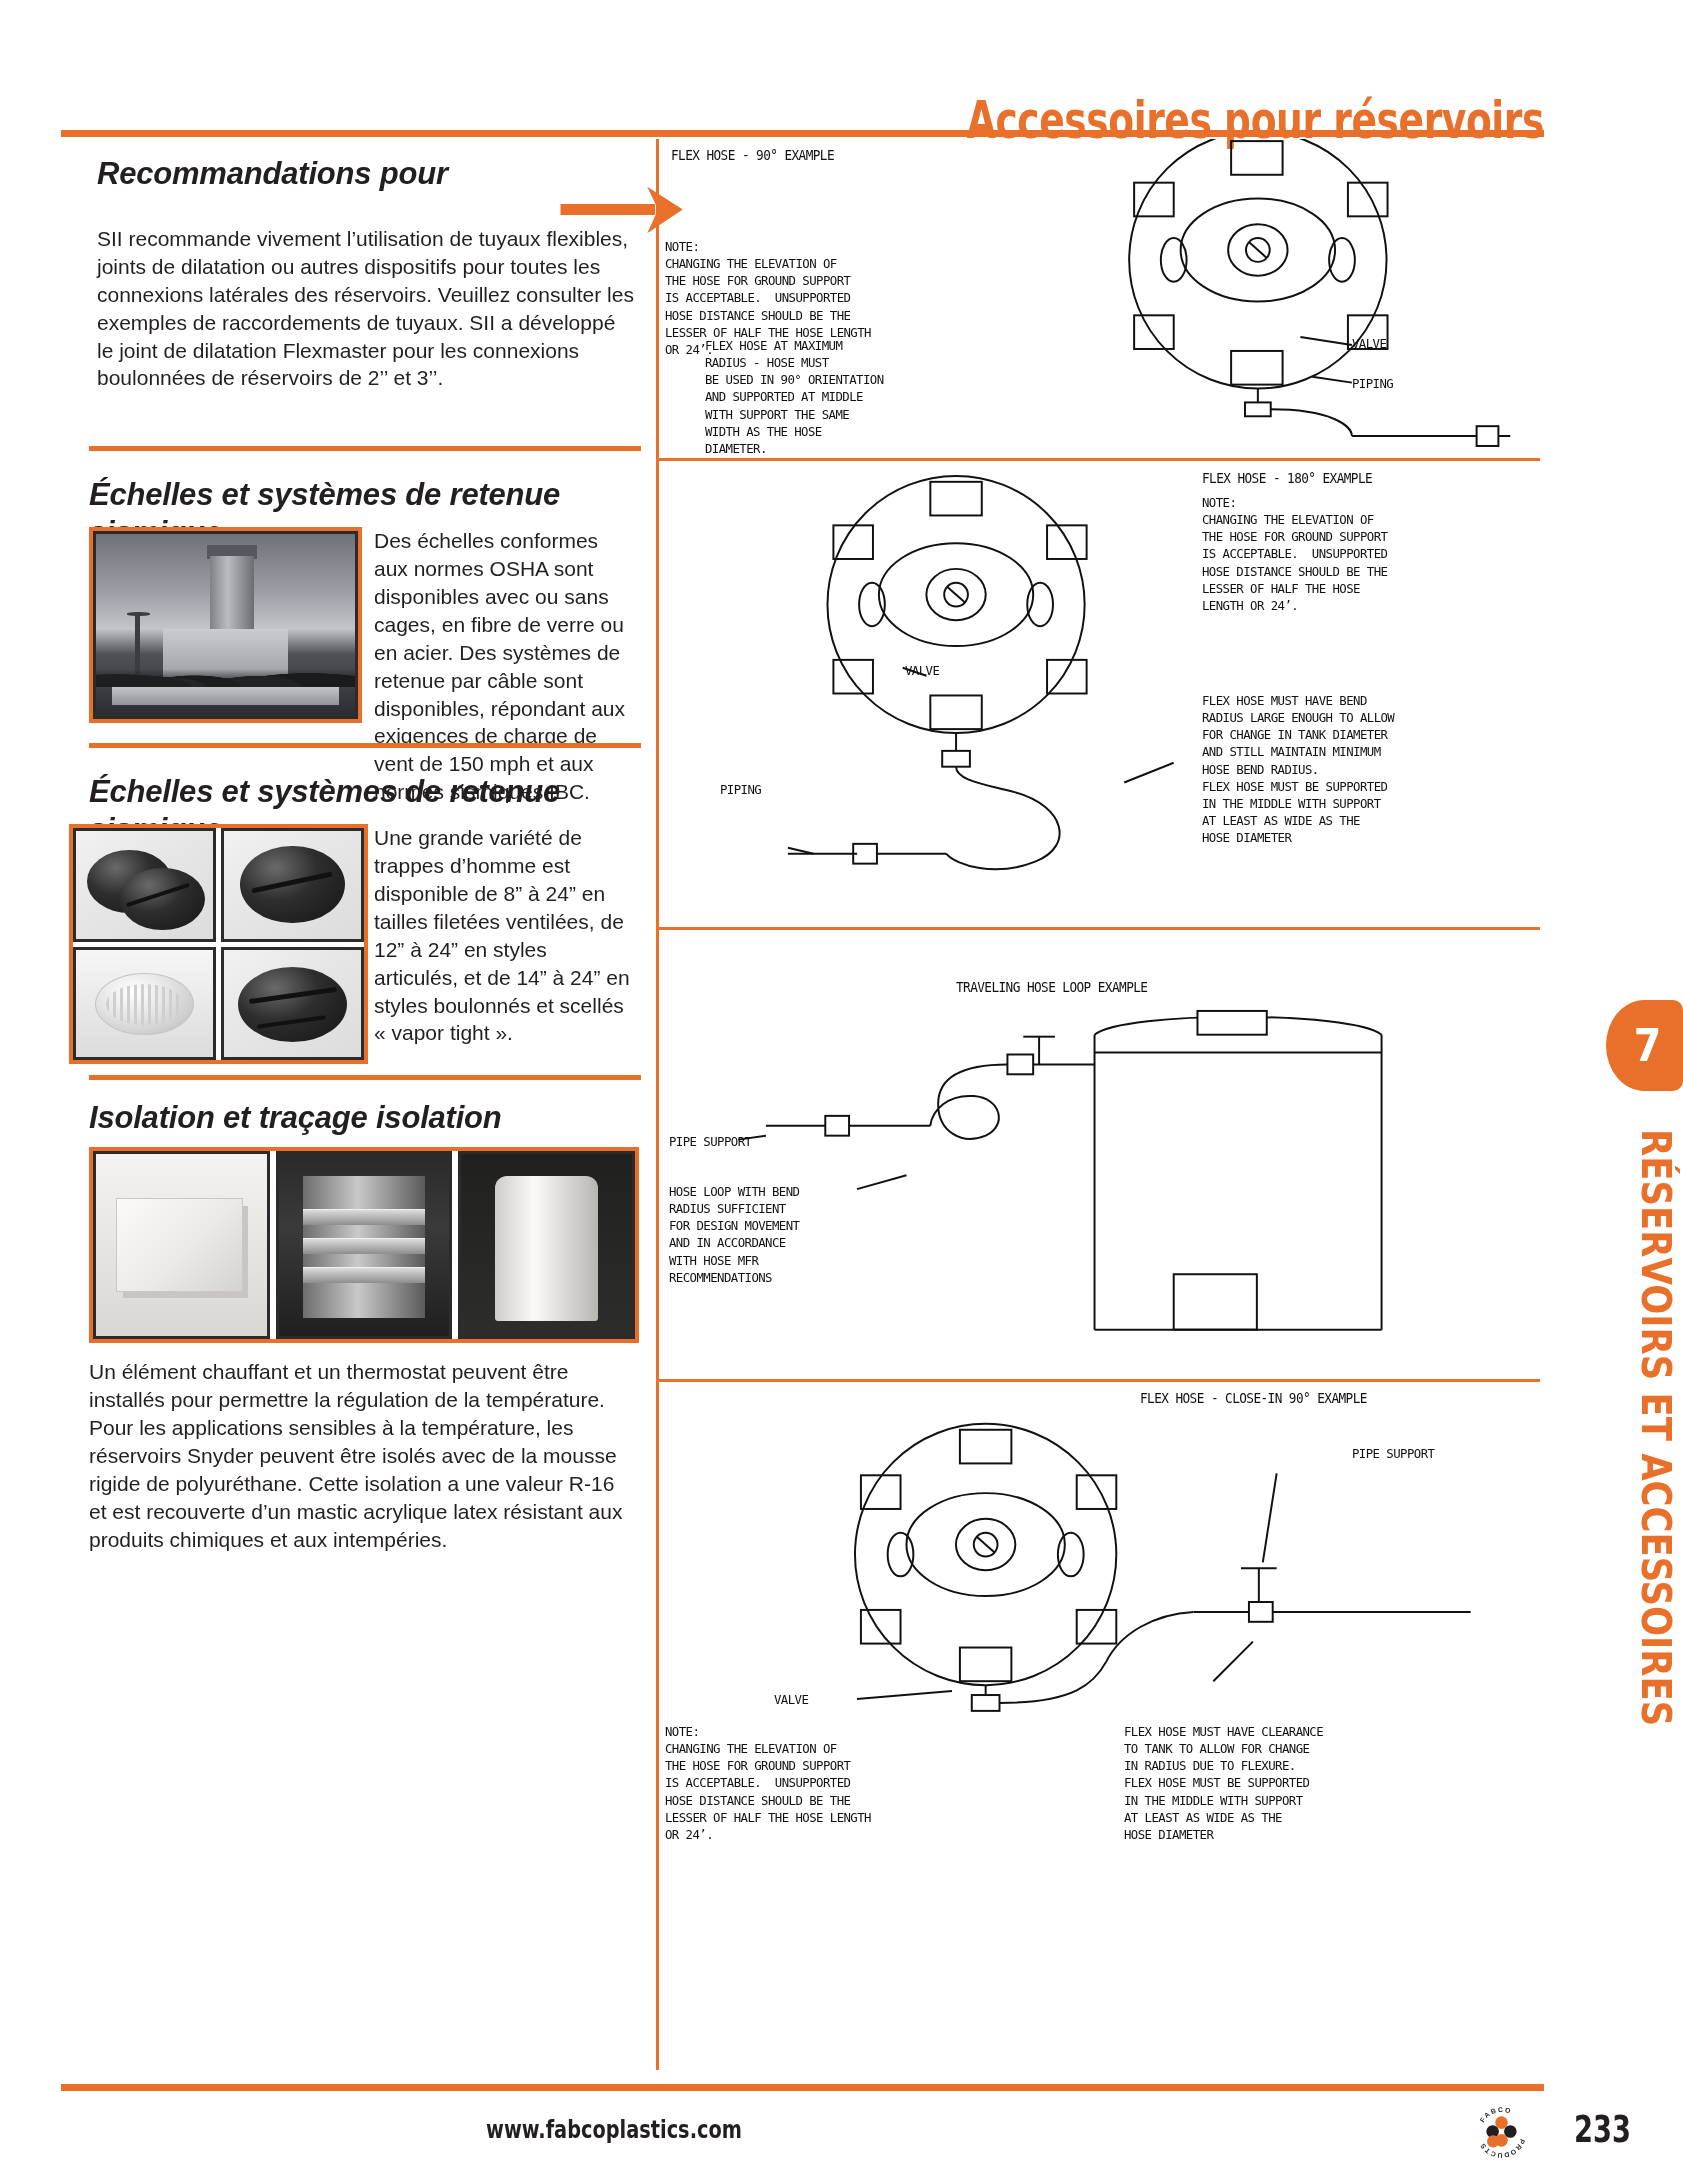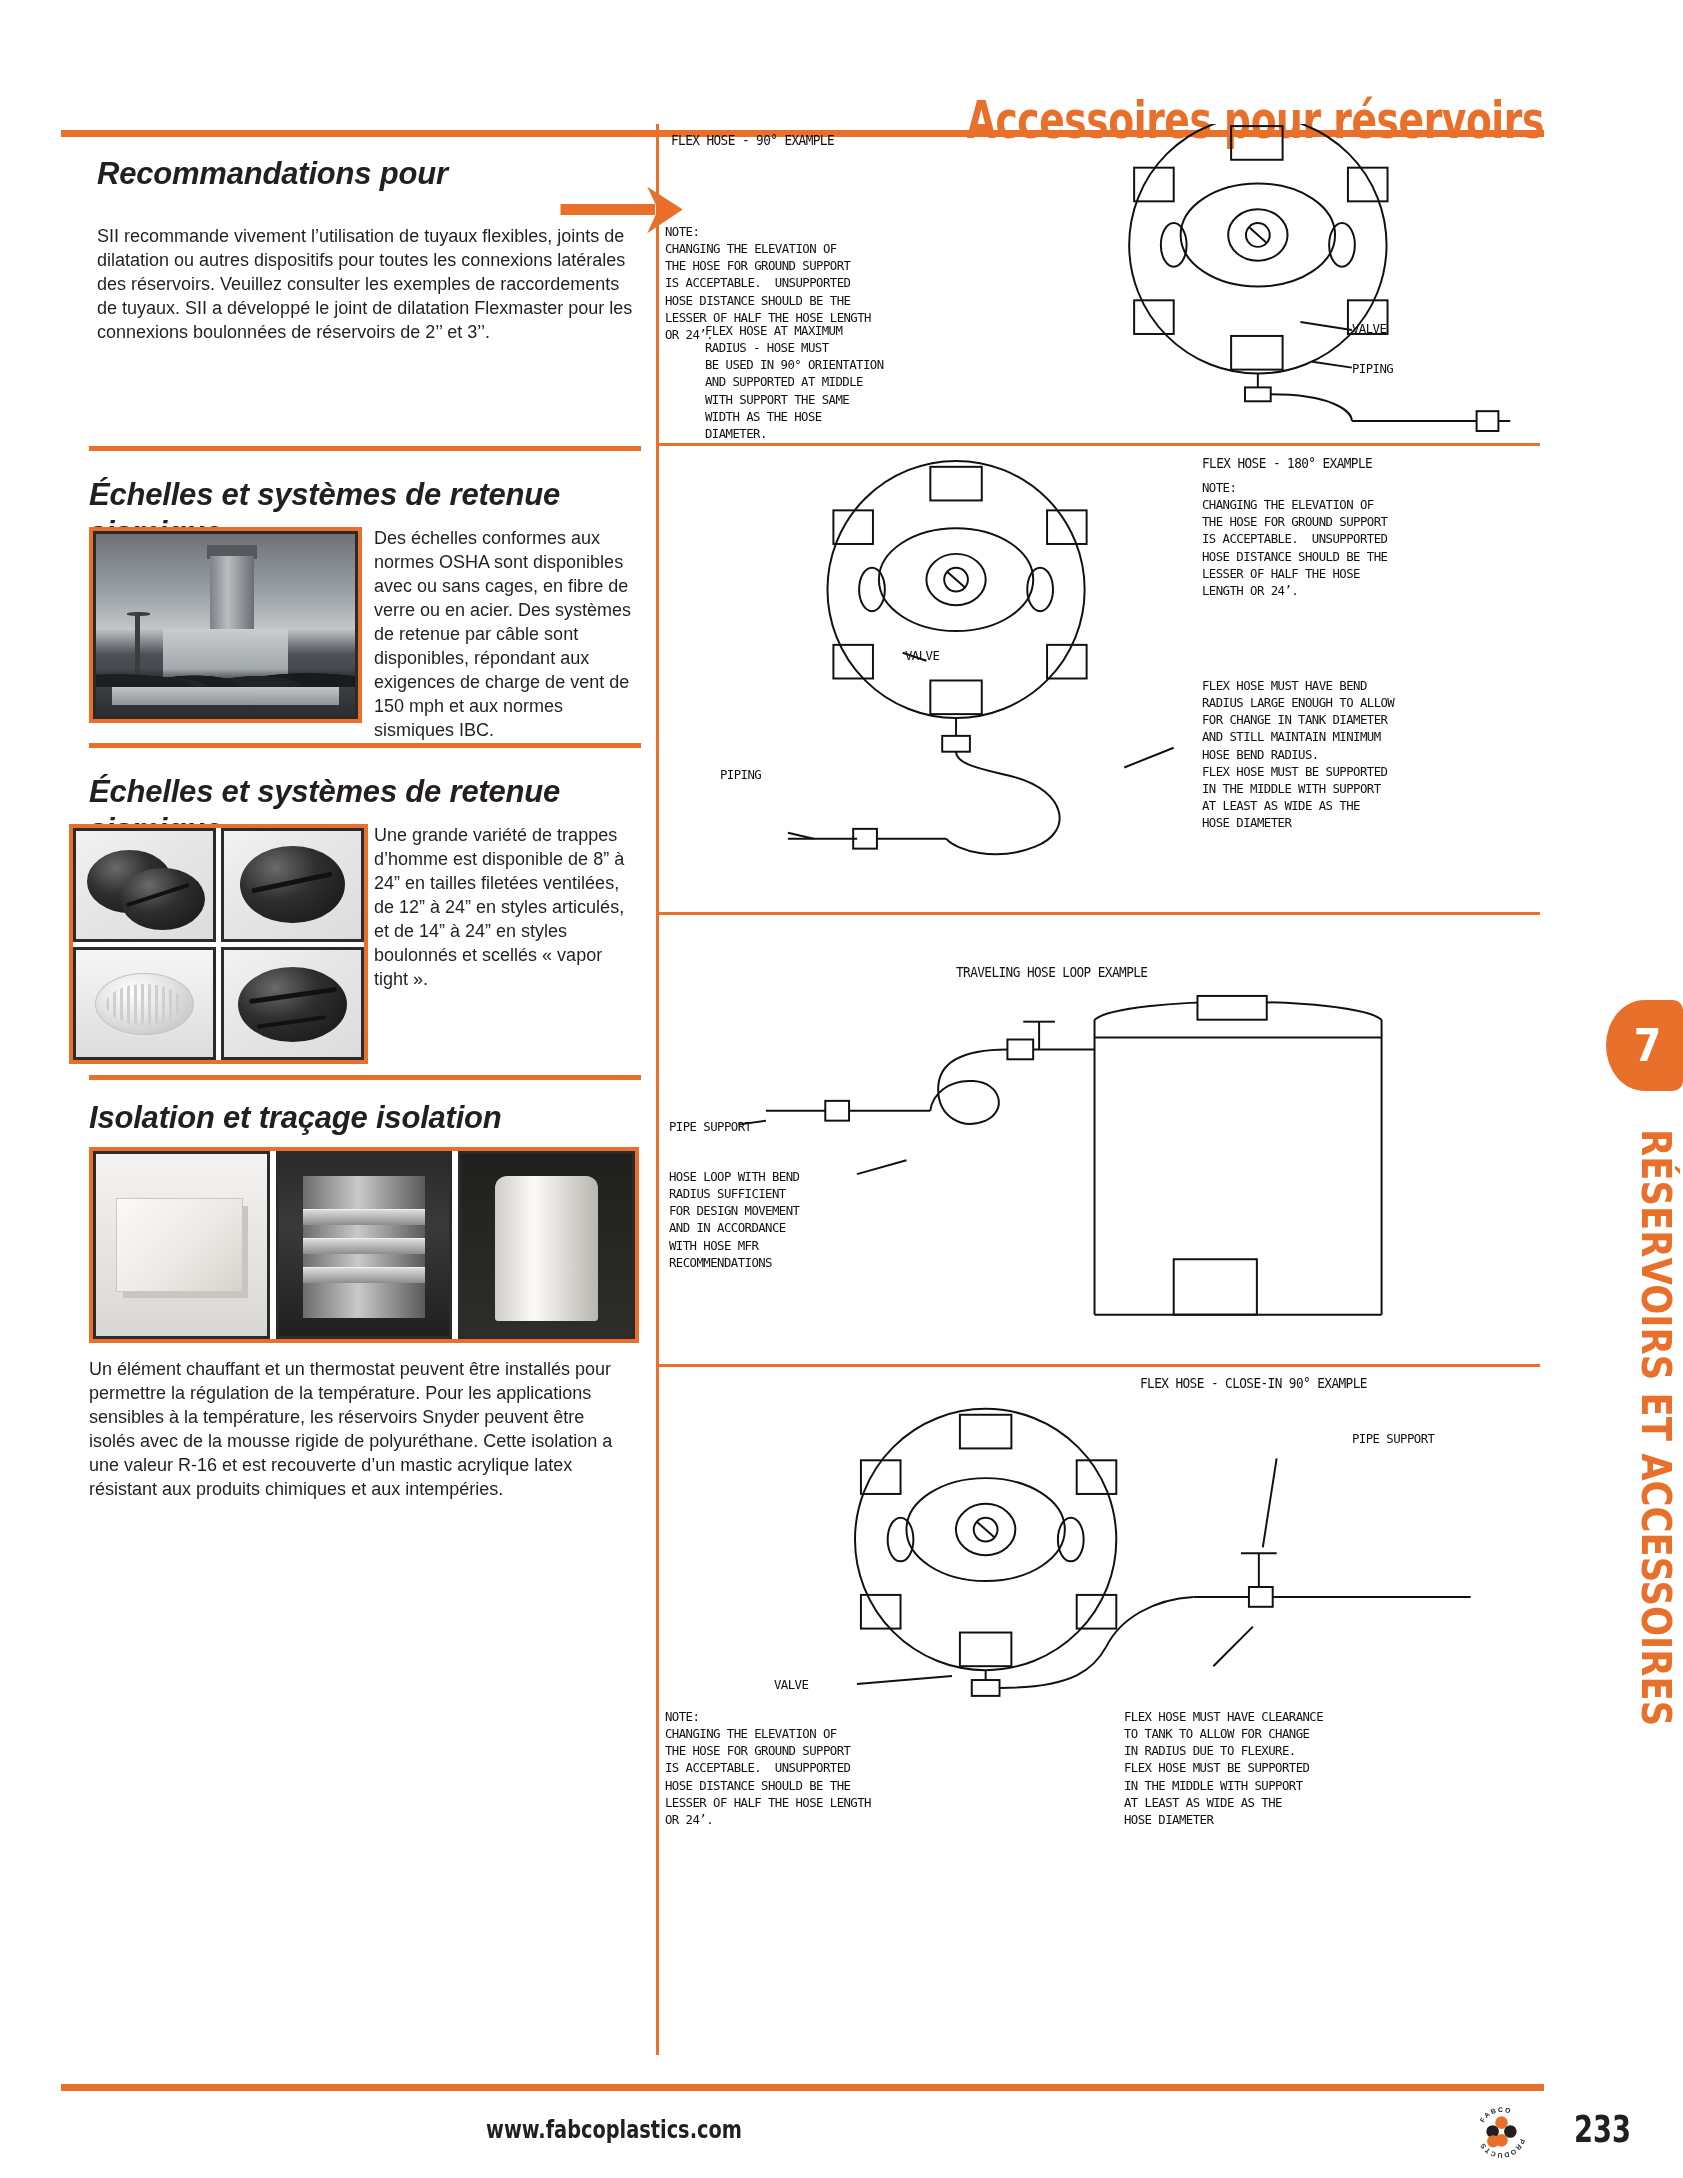--- a/index.html
+++ b/index.html
@@ -38,37 +38,37 @@
   }
 
   
   .left-col {
     position: absolute;
     left: 89px; top: 149px;
     width: 554px; height: 1911px;
   }
   .right-col {
     position: absolute;
-    left: 656px; top: 124px;
+    left: 656px; top: 139px;
     width: 881px; height: 1931px;
     border-left: 3px solid #e8702a;
     padding-left: 6px;
   }
 
   
   .sec-head {
     font-weight: bold;
     font-style: italic;
     font-size: 31px;
     line-height: 1.22;
     color: #231f20;
     letter-spacing: -0.2px;
   }
   .body-text {
-    font-size: 18px;
+    font-size: 21px;
     line-height: 1.33;
     color: #231f20;
   }
   .divider {
     width: 552px; height: 5px;
     background: #e8702a;
   }
 
   .arrow-wrap {
     position: absolute;

